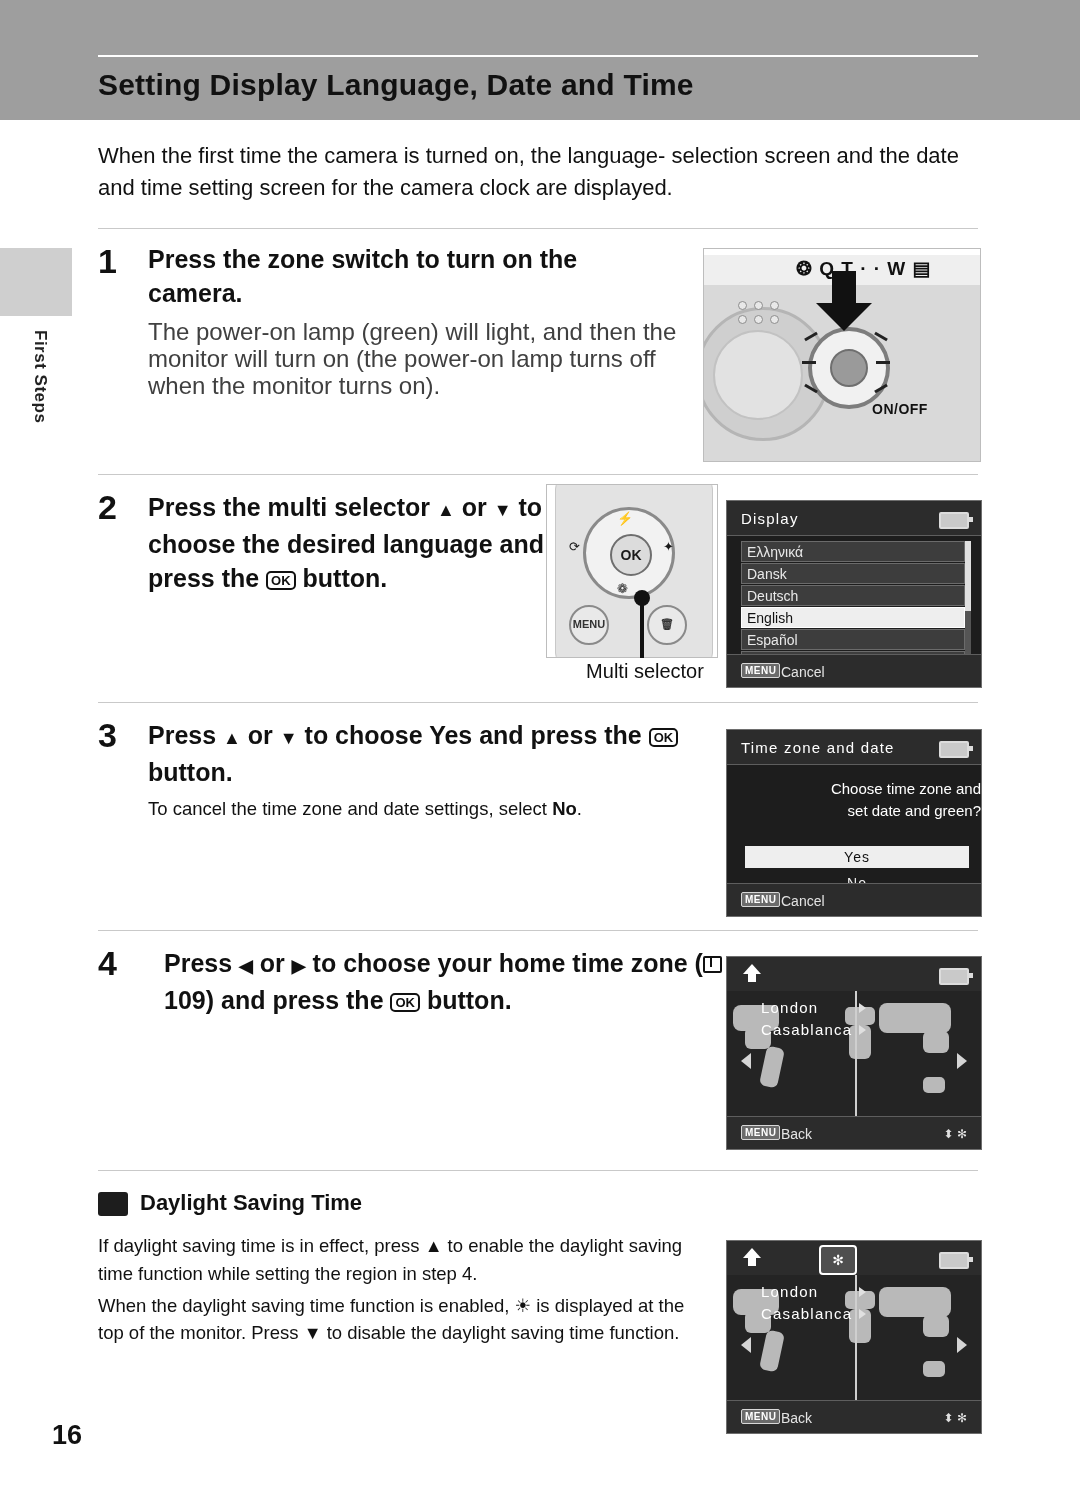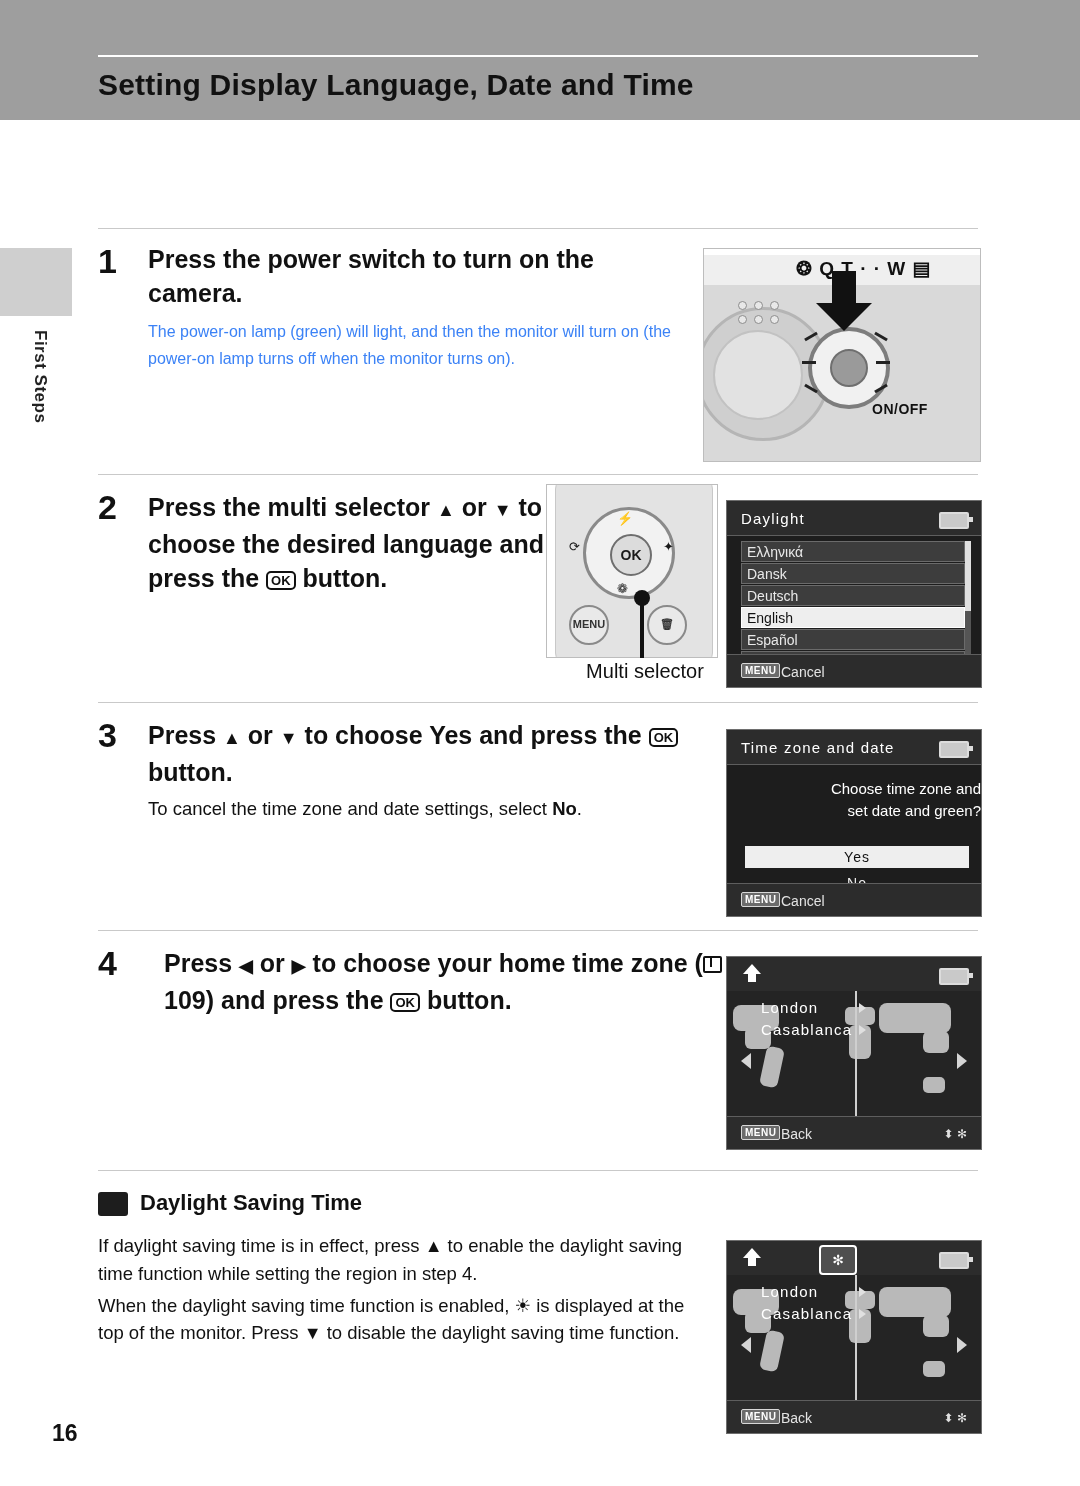--- a/index.html
+++ b/index.html
@@ -43,21 +43,21 @@
   .hr{position:absolute;left:98px;width:880px;height:1px;background:#c9c9c9;}
 
   
   .step-num{
     position:absolute;font-size:34px;font-weight:bold;color:#111;
   }
   .step-head{
     position:absolute;font-size:25px;font-weight:bold;line-height:34px;color:#111;
   }
   .step-body{
-    position:absolute;font-size:16px;line-height:27px;color:#3b82f6;
+    position:absolute;font-size:24px;line-height:27px;color:#404040;
   }
   .small-note{position:absolute;font-size:18.5px;line-height:27px;color:#111;}
 
   b{font-weight:bold;}
 
   
   .ok-chip{
     display:inline-block;border:2px solid #111;border-radius:5px;
     font-size:13px;font-weight:bold;padding:0 3px;line-height:15px;
     vertical-align:2px;font-family:"Liberation Sans",sans-serif;
@@ -162,43 +162,44 @@
   .arrow-r{border-left:10px solid #d5d5d5;}
   .tiny-arrow{position:absolute;width:0;height:0;border-top:5px solid transparent;border-bottom:5px solid transparent;border-left:7px solid #e0e0e0;}
 
   
   .dst-icon{
     position:absolute;left:98px;top:1192px;width:30px;height:24px;background:#1d1d1d;border-radius:3px;
   }
   .dst-title{position:absolute;left:140px;top:1190px;font-size:22px;font-weight:bold;color:#111;}
 
   
-  .pageno{position:absolute;left:52px;top:1420px;font-size:23px;font-weight:bold;color:#111;}
+  .pageno{position:absolute;left:52px;top:1420px;font-size:27px;font-weight:bold;color:#111;}
 </style>
 </head>
 <body>
 
 <div class="page">
 
   <div class="header-band"></div>
   <div class="header-rule"></div>
   <div class="header-title">Setting Display Language, Date and Time</div>
 
   <div class="side-tab"></div>
   <div class="side-label">First Steps</div>
 
+  <div class="intro">When the first time the camera is turned on, the language- selection screen and the date and time setting screen for the camera clock are displayed.</div>
 
   <div class="hr" style="top:228px;"></div>
   <div class="hr" style="top:474px;"></div>
   <div class="hr" style="top:702px;"></div>
   <div class="hr" style="top:930px;"></div>
   <div class="hr" style="top:1170px;"></div>
 
   <div class="step-num" style="left:98px;top:242px;">1</div>
-  <div class="step-head" style="left:148px;top:242px;width:470px;">Press the power switch to turn on the camera.</div>
+  <div class="step-head" style="left:148px;top:242px;width:470px;">Press the zone switch to turn on the camera.</div>
   <div class="step-body" style="left:148px;top:318px;width:545px;">The power-on lamp (green) will light, and then the monitor will turn on (the power-on lamp turns off when the monitor turns on).</div>
 
   <div class="cam-photo">
     <div class="cam-body"></div>
     <div class="cam-top-dark"></div>
     <div class="topicons">❂ Q T ·   · W ▤</div>
     <div class="cam-lens">
       <div class="cam-lens-in"></div>
     </div>
     <div class="dots">
@@ -240,21 +241,21 @@
     <div style="position:absolute;left:116px;top:54px;font-size:13px;">✦</div>
     <div class="ms-btn" style="left:22px;top:120px;">MENU</div>
     <div class="ms-btn" style="left:100px;top:120px;">🗑</div>
   </div>
   <div class="ms-dot"></div>
   <div class="ms-pointer"></div>
   <div class="ms-caption">Multi selector</div>
 
   <div class="screen" style="left:726px;top:500px;width:254px;height:186px;">
     <div class="scr-titlebar"></div>
-    <div class="scr-title">Daylight</div>
+    <div class="scr-title">Display</div>
     <div class="batt"></div>
 
     <div class="lang-row" style="top:40px;">Ελληνικά</div>
     <div class="lang-row" style="top:62px;">Dansk</div>
     <div class="lang-row" style="top:84px;">Deutsch</div>
     <div class="lang-row sel" style="top:106px;">English</div>
     <div class="lang-row" style="top:128px;">Español</div>
     <div class="lang-row" style="top:150px;">Ελληνικά</div>
 
     <div class="scrollbar"></div>

